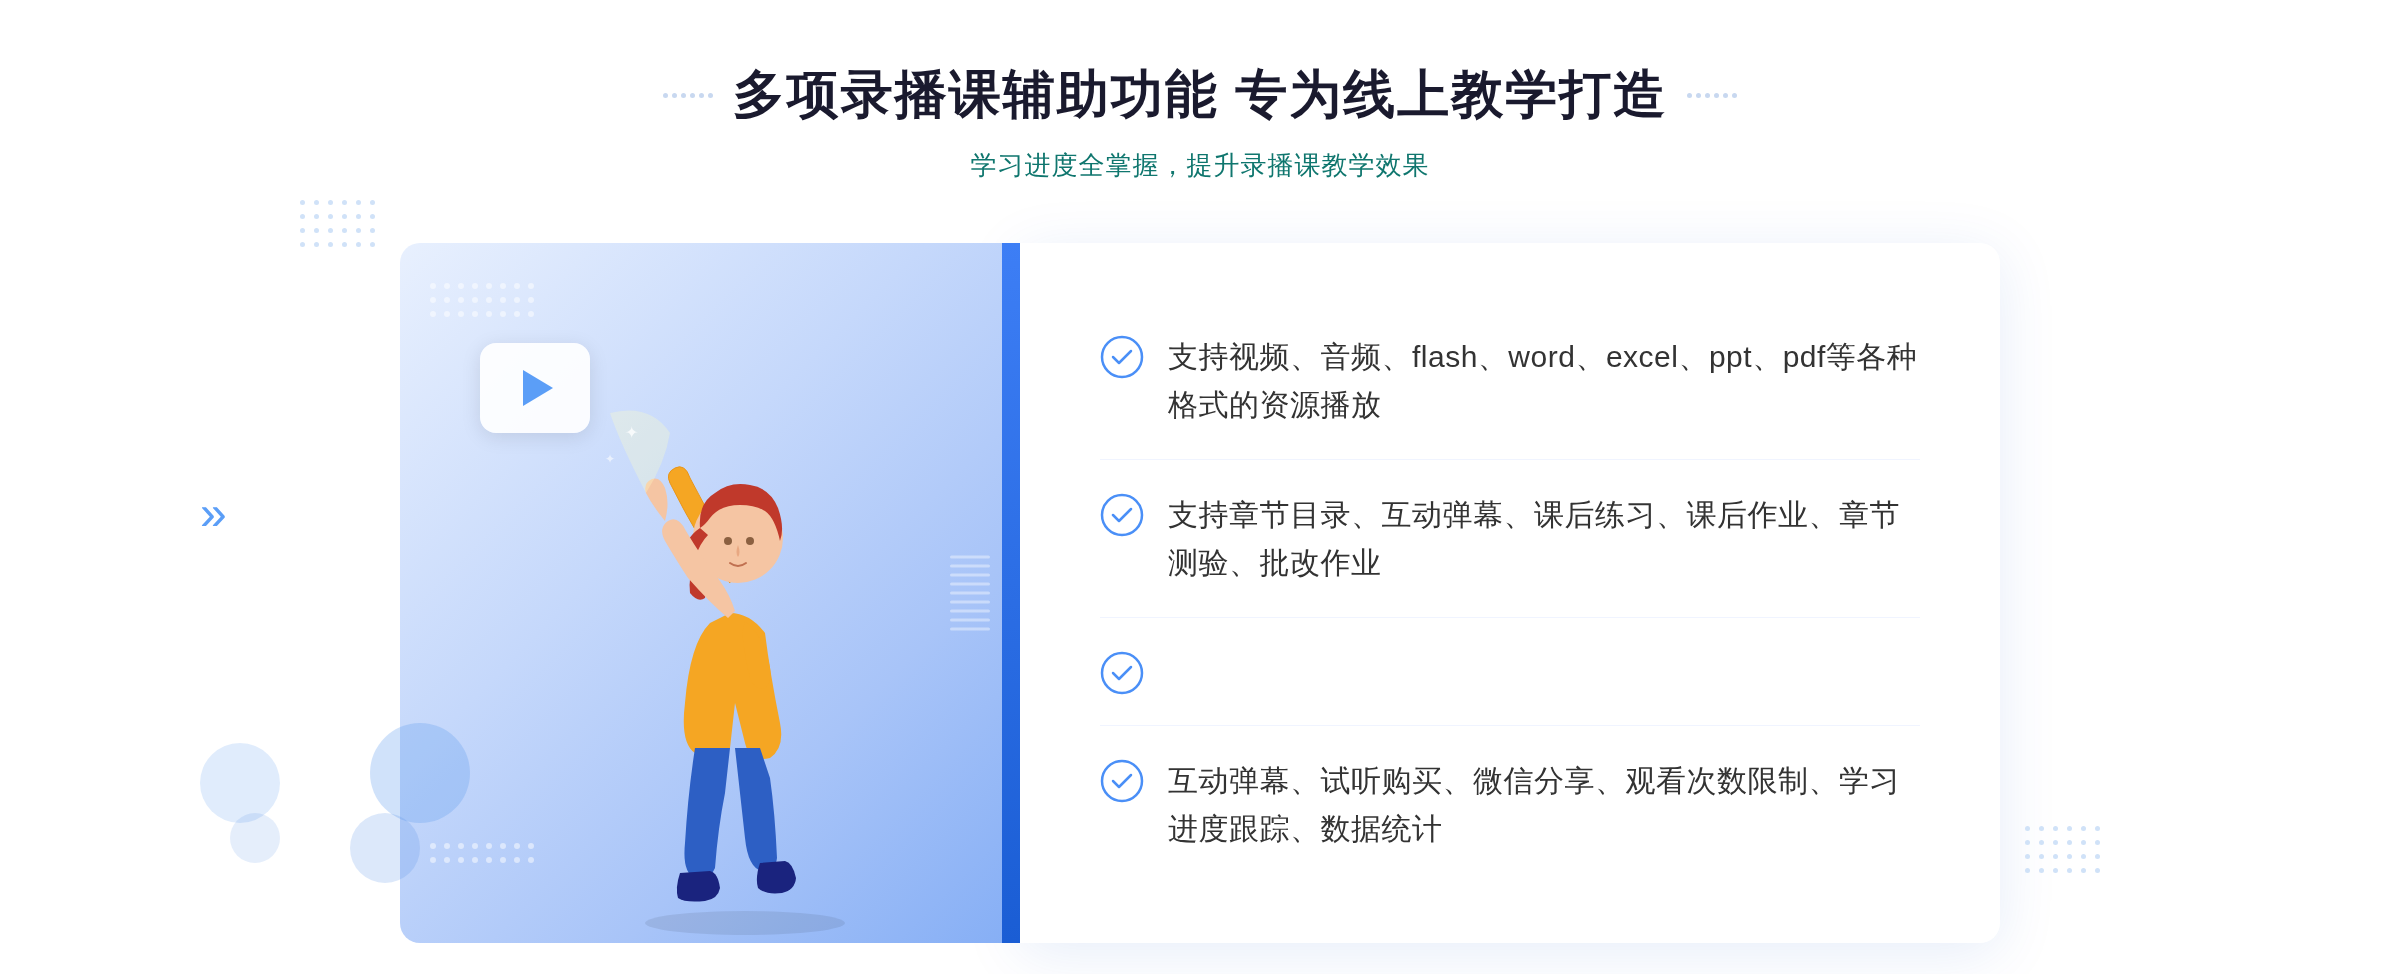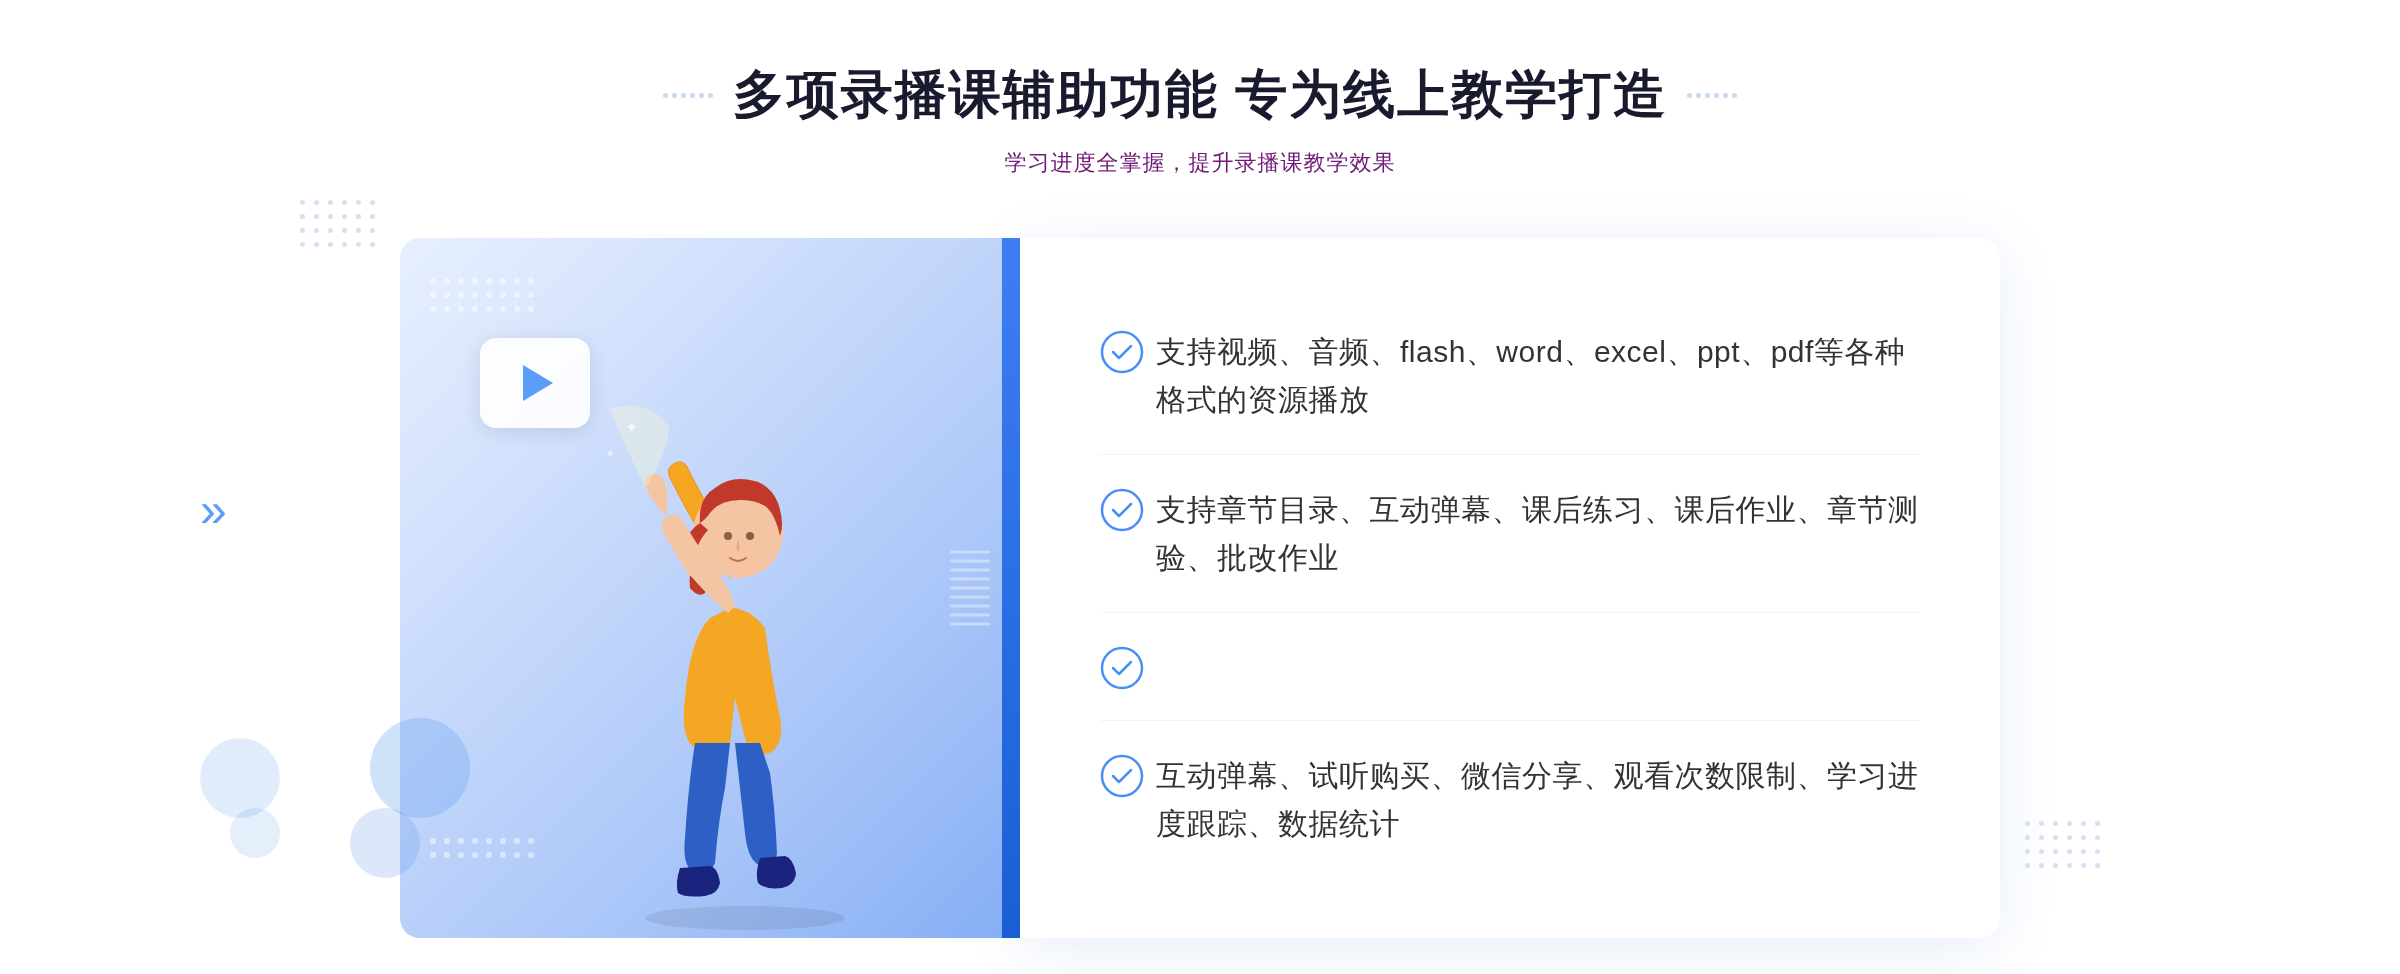--- a/index.html
+++ b/index.html
@@ -58,22 +58,22 @@
 
     .title-decorator span {
       display: block;
       width: 5px;
       height: 5px;
       background: #c8d8f0;
       border-radius: 50%;
     }
 
     .subtitle {
-      font-size: 22px;
-      color: #701a75;
+      font-size: 26px;
+      color: #0f766e;
       font-weight: 400;
       letter-spacing: 1px;
     }
 
     
     .content-area {
       display: flex;
       align-items: stretch;
       width: 1600px;
       position: relative;
@@ -143,21 +143,21 @@
       padding: 60px 80px;
       display: flex;
       flex-direction: column;
       justify-content: space-around;
       min-height: 700px;
     }
 
     .feature-item {
       display: flex;
       align-items: flex-start;
-      gap: 12px;
+      gap: 24px;
       padding: 30px 0;
       border-bottom: 1px solid #f0f4ff;
     }
 
     .feature-item:last-child {
       border-bottom: none;
       justify-content: center;
     }
 
     .check-icon {

